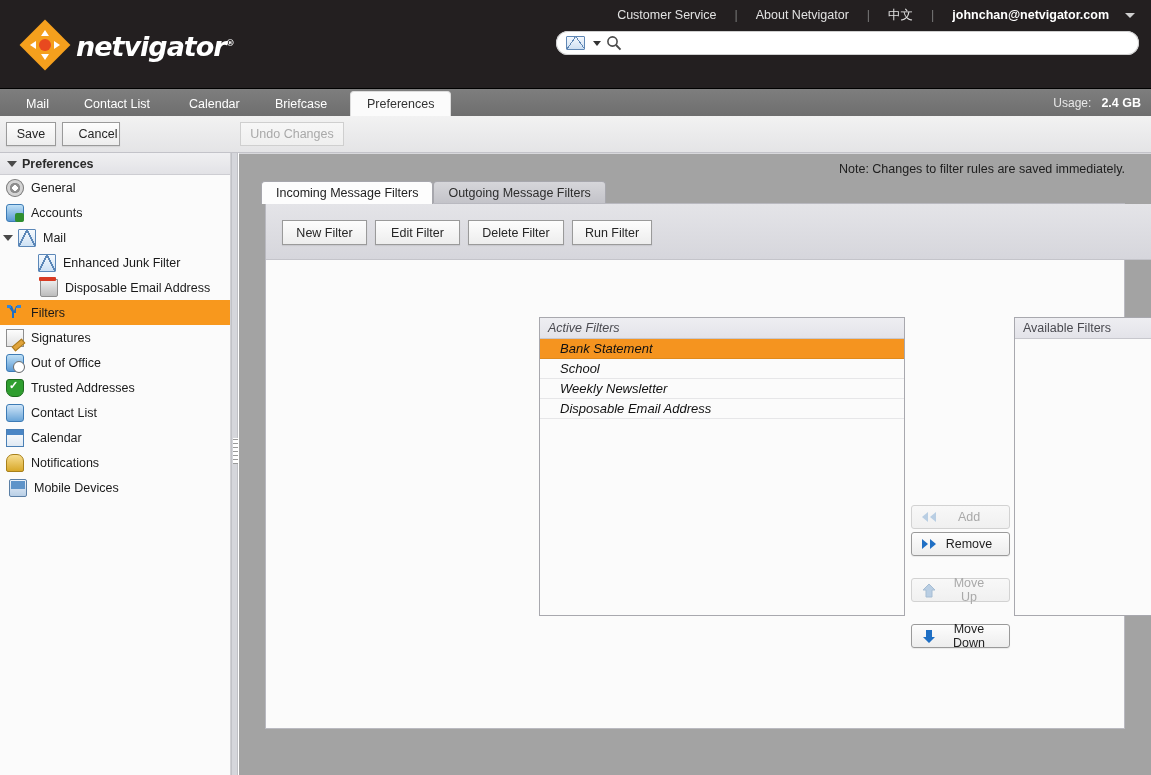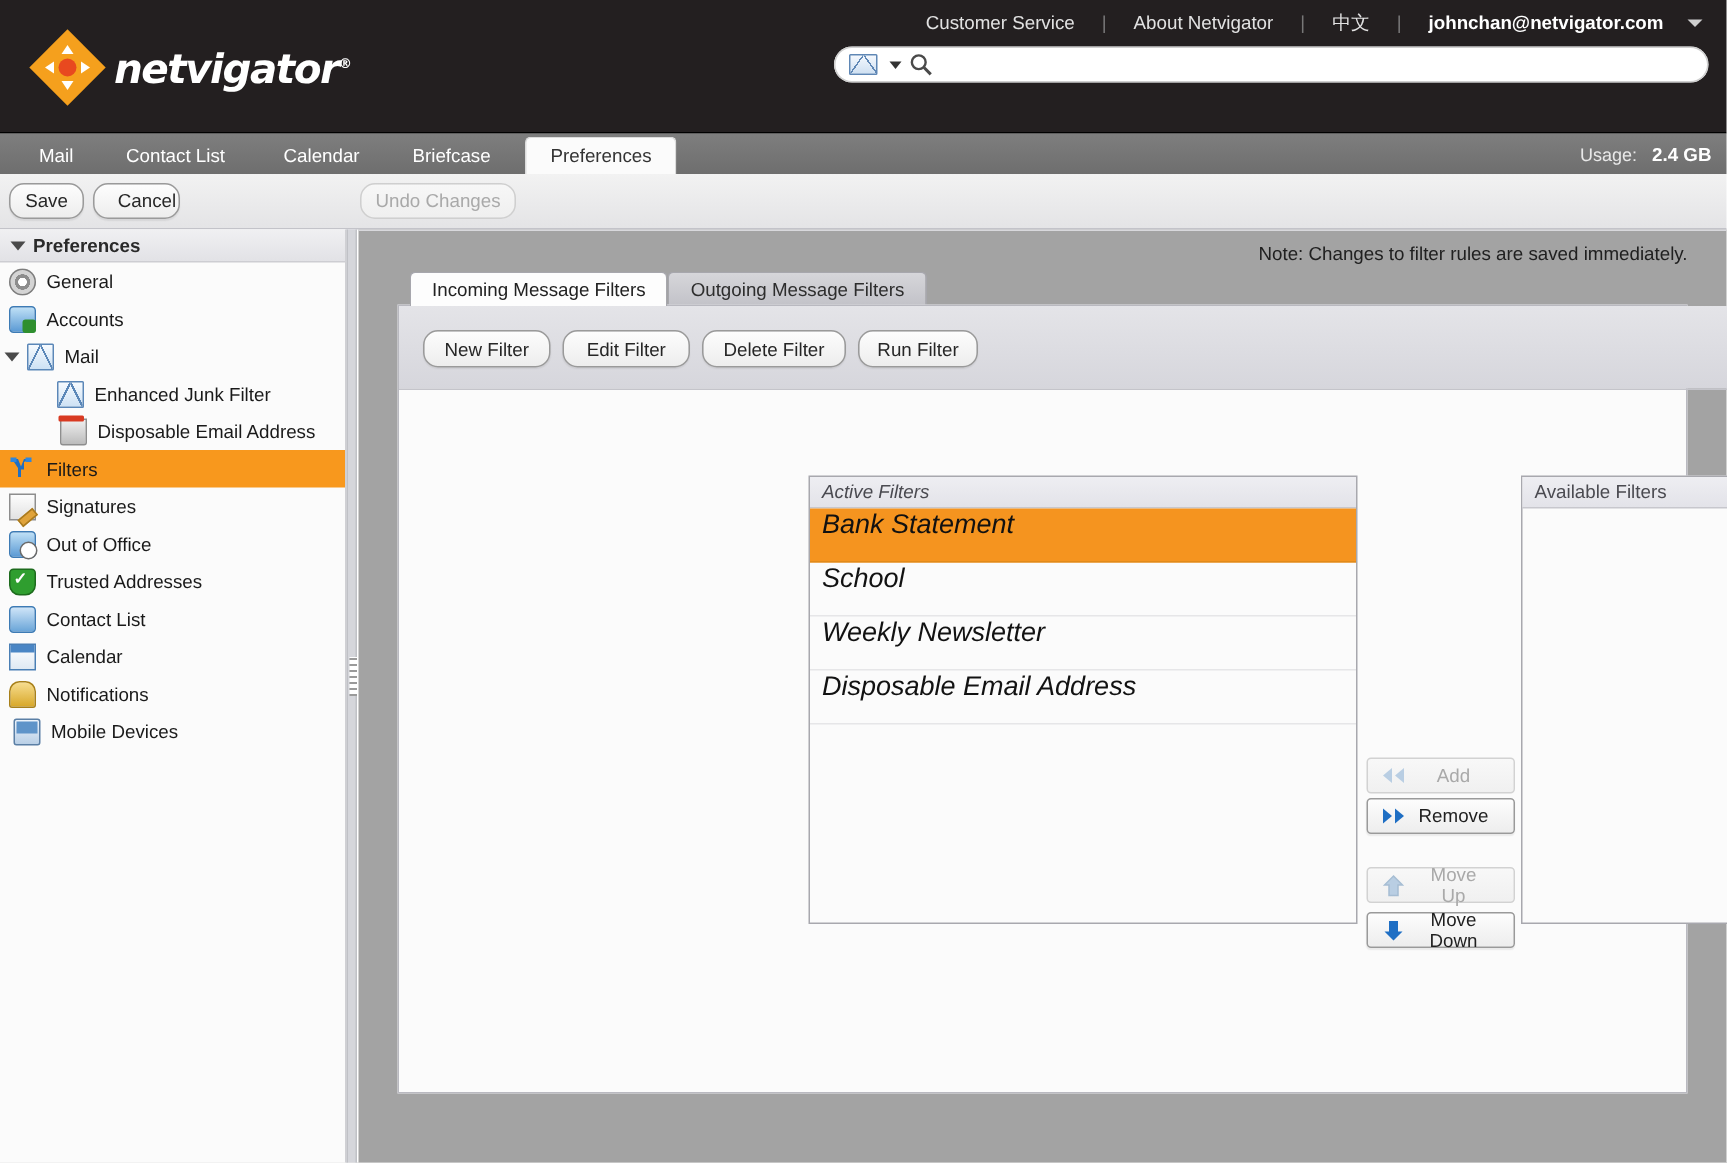--- a/index.html
+++ b/index.html
@@ -120,21 +120,21 @@
 
   
   #actionbar {
     position: absolute; left: 0; top: 116px; width: 1151px; height: 37px;
     background: linear-gradient(#f2f2f2,#e4e4e6);
     border-bottom: 1px solid #c3c3c9;
   }
   .btn {
     display: inline-flex; align-items: center; justify-content: center;
     background: linear-gradient(#fdfdfd,#ededed);
-    border: 1px solid #9a9a9a; border-radius: 10px;
+    border: 1px solid #9a9a9a; border-radius: 0;
     color: #262626; font-size: 12.5px; cursor: pointer;
     font-family: "Liberation Sans", sans-serif;
     box-shadow: 0 1px 1px rgba(0,0,0,.07);
   }
   .btn.disabled {
     color: #a9a9a9; border-color: #cfcfcf;
     background: linear-gradient(#f7f7f7,#efefef);
     box-shadow: none; cursor: default;
   }
   #btn-save { position: absolute; left: 6px; top: 6px; width: 50px; height: 24px; }
@@ -209,21 +209,21 @@
   #main {
     position: absolute; left: 239px; top: 153px; width: 912px; height: 622px;
     background: #a3a3a3; border-top: 1px solid #d8d8dc;
   }
   #note {
     position: absolute; right: 26px; top: 8px;
     font-size: 12.5px; color: #202020;
   }
 
   
-  #ctabs { position: absolute; left: 34px; top: 27px; height: 23px; }
+  #ctabs { position: absolute; left: 22px; top: 27px; height: 23px; }
   .ctab {
     display: inline-block; height: 23px; line-height: 22px;
     padding: 0 14px; font-size: 12.5px; color: #2d2d2d;
     border: 1px solid #a7a7ad; border-bottom: none;
     border-radius: 4px 4px 0 0; cursor: pointer; vertical-align: bottom;
     background: linear-gradient(#d6d6da,#c2c2c8);
   }
   .ctab.active {
     background: #fdfdfd; color: #222; position: relative; z-index: 3;
     border-color: #a7a7ad;
@@ -251,22 +251,22 @@
   }
   #list-active { left: 273px; width: 366px; font-style: italic; }
   #list-avail  { left: 748px; width: 370px; }
   .listhdr {
     height: 21px; line-height: 21px; padding-left: 8px;
     background: linear-gradient(#eeeef2,#e3e3e9);
     border-bottom: 1px solid #c7c7cd;
     font-size: 12.5px; color: #4a4a50;
   }
   .listrow {
-    height: 36px; line-height: 20px; padding-left: 8px;
-    font-size: 18px; color: #121212; cursor: pointer;
+    height: 20px; line-height: 20px; padding-left: 20px;
+    font-size: 13px; color: #121212; cursor: pointer;
     border-bottom: 1px solid #e6e6e8;
   }
   .listrow.sel { background: #f5941f; color: #111; border-bottom-color: #e08a1b; }
 
   
   .xbtn {
     position: absolute; left: 645px; width: 99px; height: 24px;
     display: flex; align-items: center;
     background: linear-gradient(#fdfdfd,#ededed);
     border: 1px solid #9a9a9a; border-radius: 3px;
@@ -275,21 +275,21 @@
   }
   .xbtn.disabled {
     color: #a9a9a9; border-color: #d2d2d2;
     background: linear-gradient(#f8f8f8,#f0f0f0); box-shadow: none; cursor: default;
   }
   .xbtn .xi { width: 22px; height: 16px; margin: 0 5px 0 6px; flex: none; display:flex; align-items:center; justify-content:center; }
   .xbtn .xl { flex: 1; text-align: center; padding-right: 16px; }
   #x-add    { top: 301px; }
   #x-remove { top: 328px; }
   #x-up     { top: 374px; }
-  #x-down   { top: 404px; }
+  #x-down   { top: 420px; }
 
   svg { display: block; }
 </style>
 </head>
 <body>
 
 <div id="topbar">
 
   <div id="logo-wrap">
     <div class="logo-diamond">

